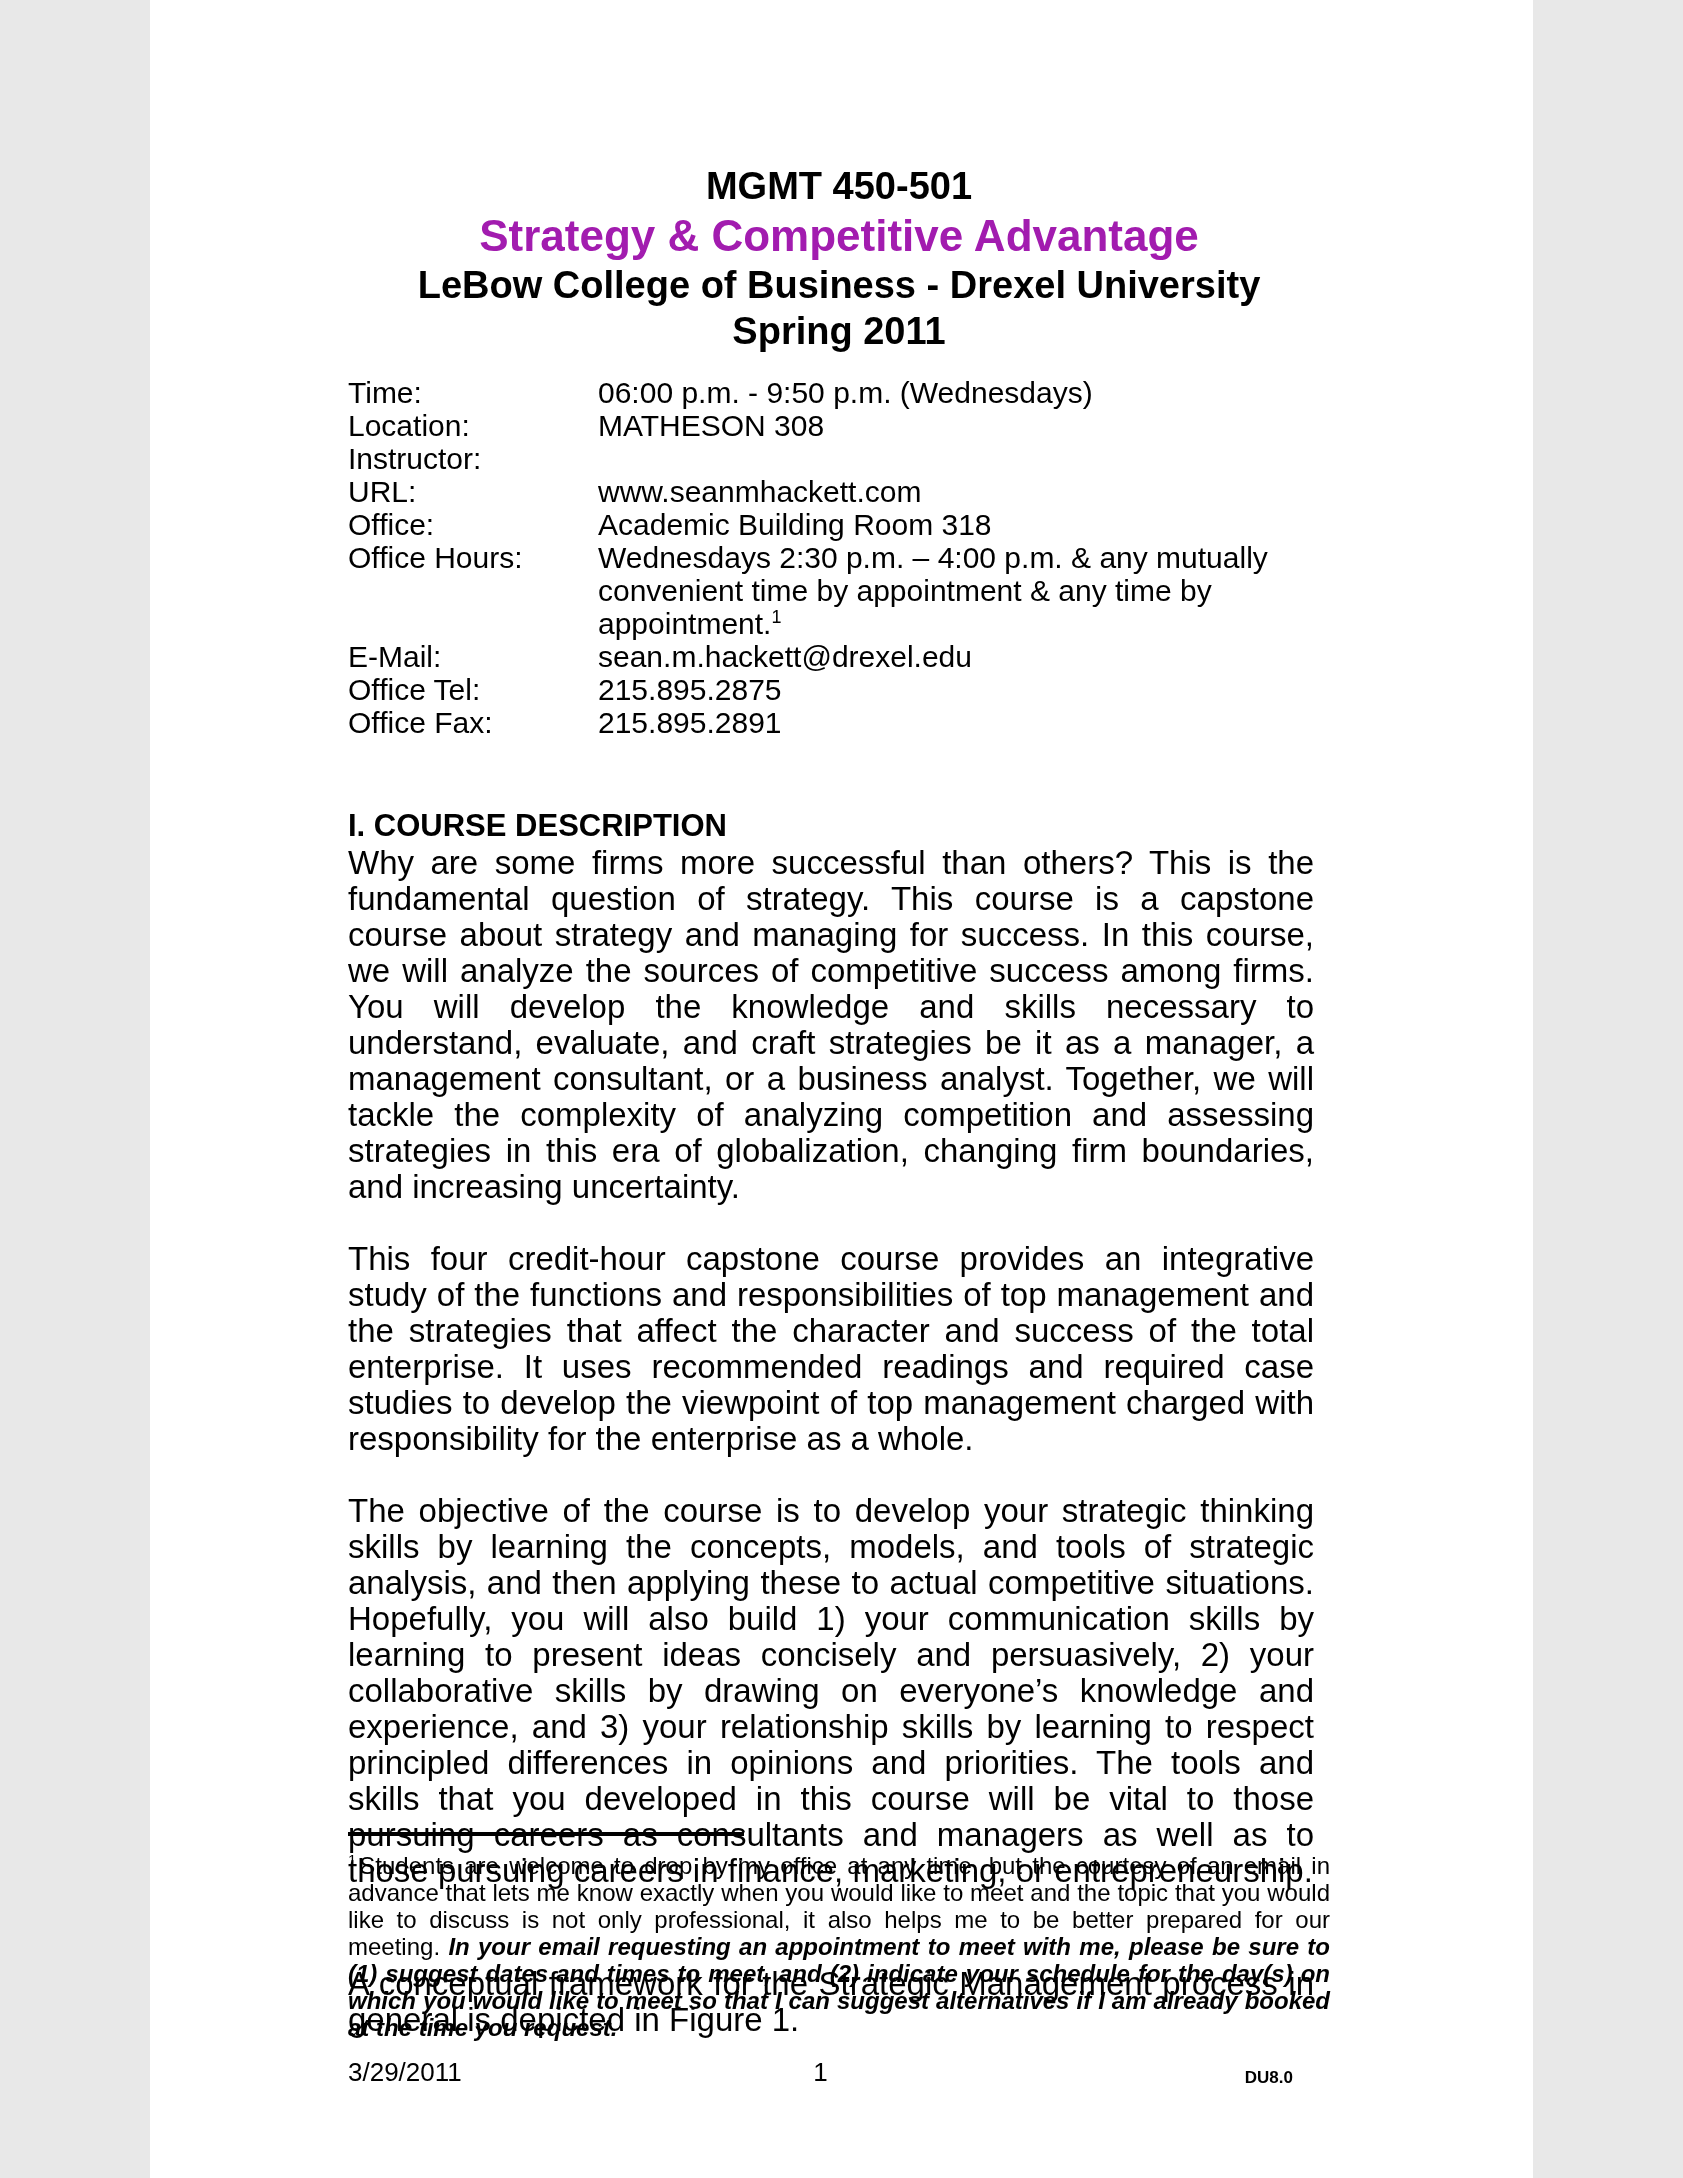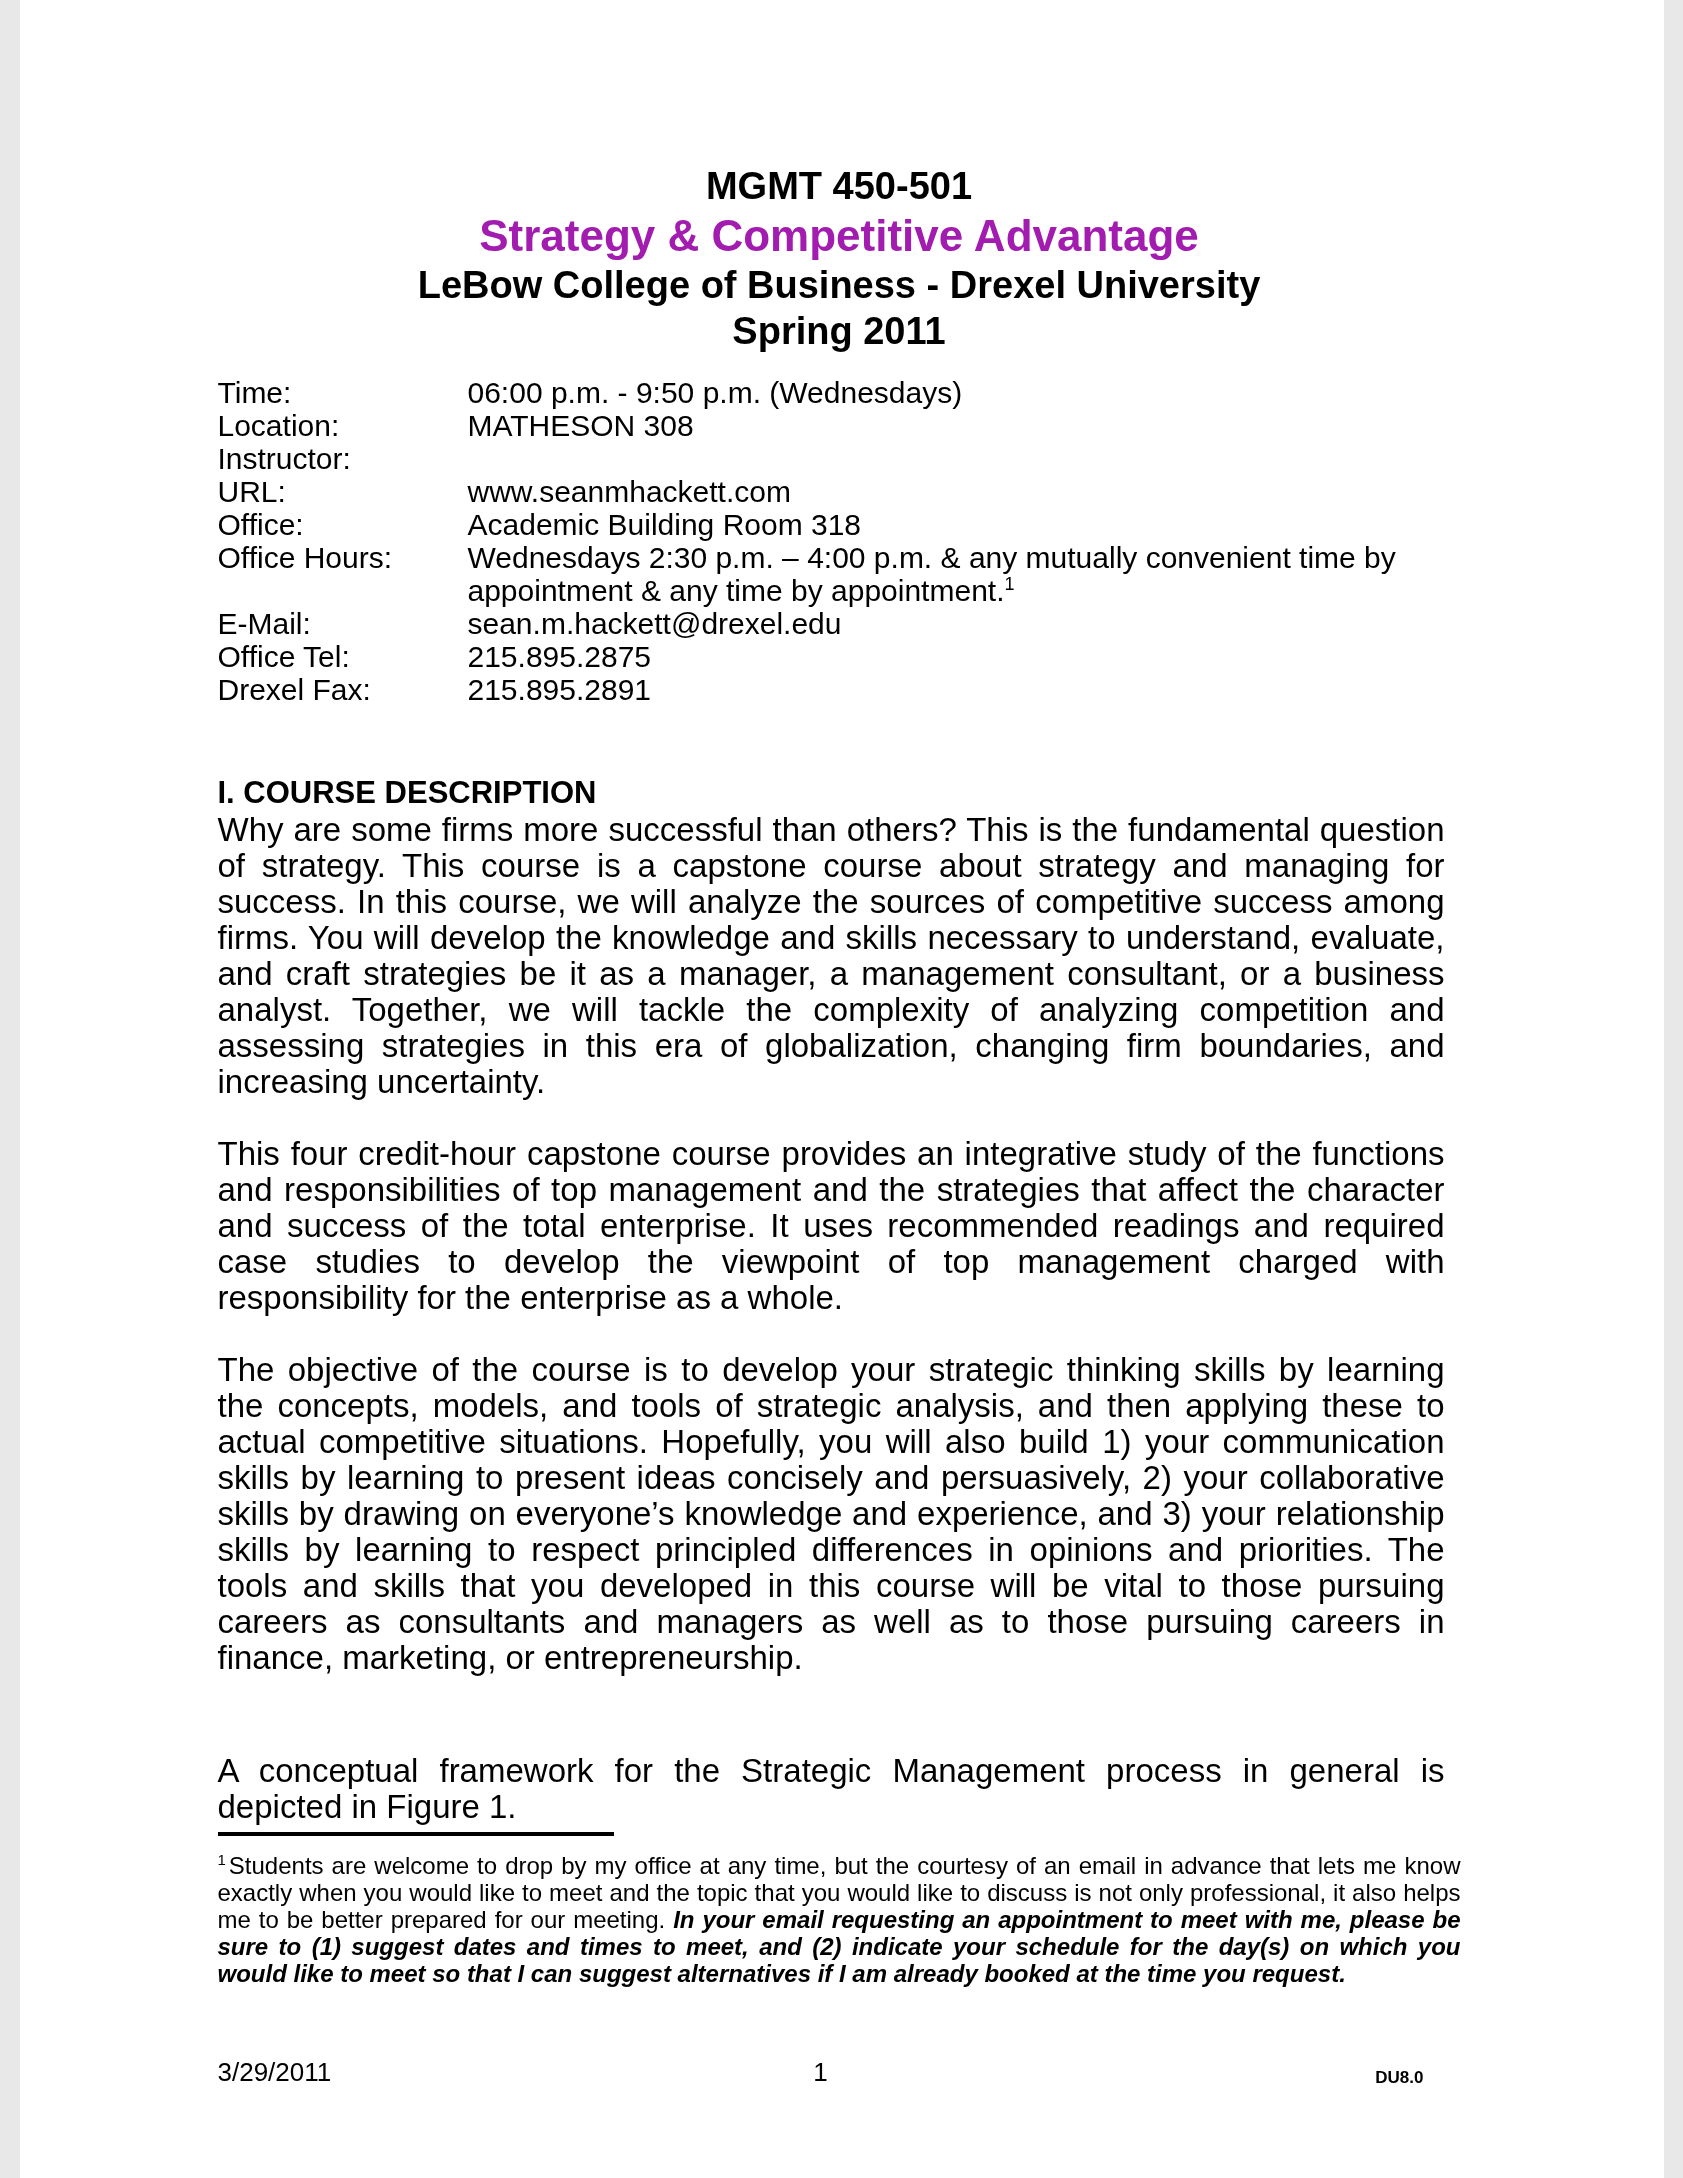--- a/index.html
+++ b/index.html
@@ -1,18 +1,18 @@
 <!DOCTYPE html>
 <html><head>
 <meta charset="utf-8">
 <style>
   html,body{margin:0;padding:0;background:#e8e8e8;}
   .page{
     position:relative;
-    width:1644px;height:2178px;
+    width:1383px;height:2178px;
     background:#ffffff;
     font-family:"Liberation Sans", sans-serif;
     color:#000000;
     margin:0 auto;
     overflow:hidden;
   }
   .content{
     position:absolute;
     left:198px; right:203px; top:163px;
   }
@@ -97,21 +97,21 @@
       </div>
       <div class="info-row">
         <div class="info-label">E-Mail:</div>
         <div class="info-value">sean.m.hackett@drexel.edu</div>
       </div>
       <div class="info-row">
         <div class="info-label">Office Tel:</div>
         <div class="info-value">215.895.2875</div>
       </div>
       <div class="info-row">
-        <div class="info-label">Drexel Fax:</div>
+        <div class="info-label">Office Fax:</div>
         <div class="info-value">215.895.2891</div>
       </div>
     </div>
 
     <div class="section">
       <div class="section-heading">I. COURSE DESCRIPTION</div>
       <p class="first">Why are some firms more successful than others? This is the fundamental question of strategy. This course is a capstone course about strategy and managing for success. In this course, we will analyze the sources of competitive success among firms. You will develop the knowledge and skills necessary to understand, evaluate, and craft strategies be it as a manager, a management consultant, or a business analyst. Together, we will tackle the complexity of analyzing competition and assessing strategies in this era of globalization, changing firm boundaries, and increasing uncertainty.</p>
       <p>This four credit-hour capstone course provides an integrative study of the functions and responsibilities of top management and the strategies that affect the character and success of the total enterprise. It uses recommended readings and required case studies to develop the viewpoint of top management charged with responsibility for the enterprise as a whole.</p>
       <p>The objective of the course is to develop your strategic thinking skills by learning the concepts, models, and tools of strategic analysis, and then applying these to actual competitive situations. Hopefully, you will also build 1) your communication skills by learning to present ideas concisely and persuasively, 2) your collaborative skills by drawing on everyone’s knowledge and experience, and 3) your relationship skills by learning to respect principled differences in opinions and priorities. The tools and skills that you developed in this course will be vital to those pursuing careers as consultants and managers as well as to those pursuing careers in finance, marketing, or entrepreneurship.</p>
       <p class="gap-before">A conceptual framework for the Strategic Management process in general is depicted in Figure 1.</p>

